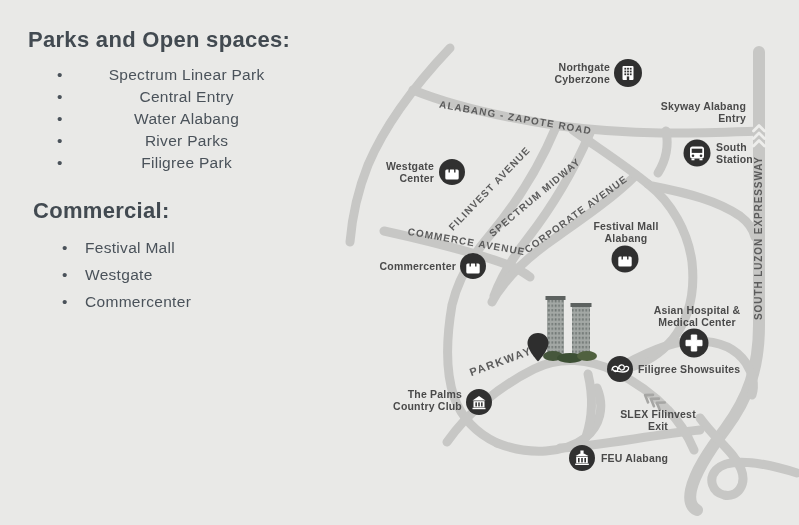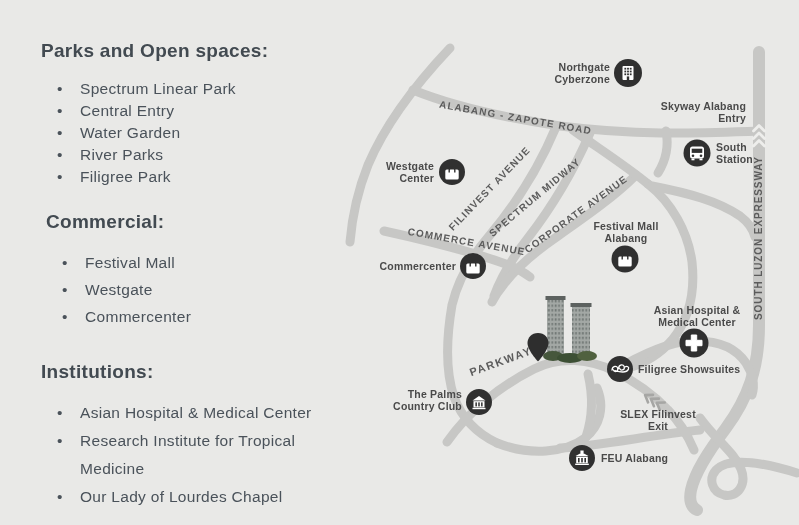--- a/index.html
+++ b/index.html
@@ -1,26 +1,26 @@
 <!DOCTYPE html>
 <html><head>
 <meta charset="utf-8">
 <style>
   html,body{margin:0;padding:0;}
   body{font-family:"Liberation Sans", sans-serif;}
   #stage{position:relative;width:799px;height:525px;background:#e9e9e7;overflow:hidden;}
 
   
   .legend-section{position:absolute;color:#475057;}
-  .legend-section h2{margin:16px;font-size:19px;font-weight:700;letter-spacing:.3px;color:#424a51;}
+  .legend-section h2{margin:3px;font-size:22px;font-weight:700;letter-spacing:.3px;color:#424a51;}
   .legend-section ul{list-style:none;margin:0;padding:0;}
   .legend-section li{position:relative;padding-left:55px;font-size:15.5px;letter-spacing:.3px;color:#4a525a;}
   .legend-section li::before{content:"\2022";position:absolute;left:32px;top:0;}
   #sec-parks{top:24px;left:25px;}
-  #sec-parks ul{margin-top:11px;}
+  #sec-parks ul{margin-top:11px;text-align:center;}
   #sec-parks li{line-height:22px;}
   #sec-commercial{top:195px;left:30px;}
   #sec-commercial ul{margin-top:10px;}
   #sec-commercial li{line-height:27px;}
   #sec-institutions{top:345px;left:25px;}
   #sec-institutions ul{margin-top:10px;}
   #sec-institutions li{line-height:28px;width:272px;}
 
   
   #map-svg{position:absolute;top:0;left:0;}
@@ -38,43 +38,35 @@
 </head>
 <body>
 
 <div id="stage">
 
   <div class="legend-section" id="sec-parks">
     <h2>Parks and Open spaces:</h2>
     <ul>
       <li>Spectrum Linear Park</li>
       <li>Central Entry</li>
-      <li>Water Garden</li>
+      <li>Water Alabang</li>
       <li>River Parks</li>
       <li>Filigree Park</li>
     </ul>
   </div>
 
   <div class="legend-section" id="sec-commercial">
     <h2>Commercial:</h2>
     <ul>
       <li>Festival Mall</li>
       <li>Westgate</li>
       <li>Commercenter</li>
     </ul>
   </div>
 
-  <div class="legend-section" id="sec-institutions">
-    <h2>Institutions:</h2>
-    <ul>
-      <li>Asian Hospital &amp; Medical Center</li>
-      <li>Research Institute for Tropical Medicine</li>
-      <li>Our Lady of Lourdes Chapel</li>
-    </ul>
-  </div>
 
   <svg id="map-svg" width="799" height="525" viewBox="0 0 799 525">
     <defs>
       <pattern id="win" width="3.4" height="4.6" patternUnits="userSpaceOnUse">
         <rect width="3.4" height="4.6" fill="#a3a8a5"></rect>
         <rect x="0.6" y="0.9" width="1.7" height="2.4" fill="#6f7673"></rect>
       </pattern>
     </defs>
 
     <g>

